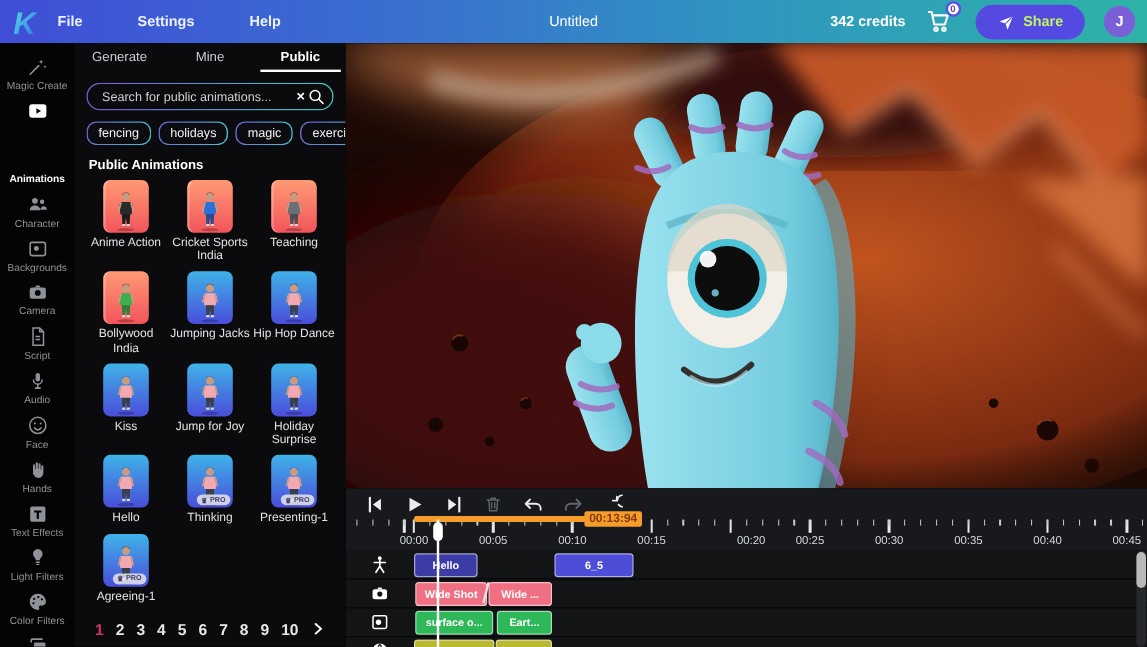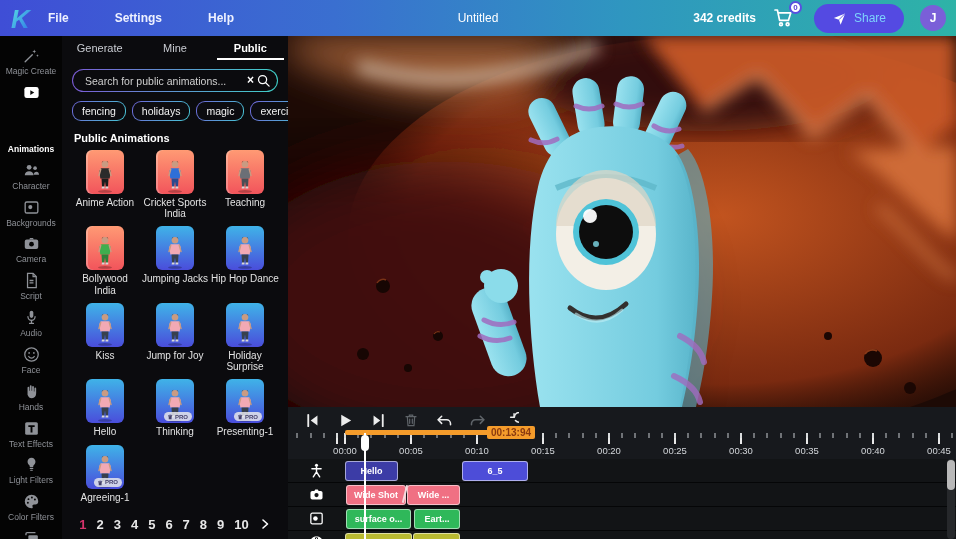--- a/index.html
+++ b/index.html
@@ -14,21 +14,21 @@
   .menus{display:flex;gap:46px;}
   .menu-item{font-size:12px;font-weight:700;color:#eef1ff;cursor:pointer;}
   .tb-title{position:absolute;left:50%;transform:translateX(-50%);font-size:12px;font-weight:400;color:#fff;}
   .tb-right{margin-left:auto;display:flex;align-items:center;gap:16px;padding-right:10px;}
   .credits{font-size:12px;font-weight:700;color:#fff;}
   .cart{position:relative;width:26px;height:26px;cursor:pointer;}
   .cart-badge{position:absolute;top:-4px;right:-4px;width:13px;height:13px;border-radius:50%;
     background:#fff;border:2px solid #5a4fe0;color:#5a3fd0;font-size:8px;font-weight:700;
     display:flex;align-items:center;justify-content:center;}
   .share-btn{display:flex;align-items:center;gap:7px;background:#544ae2;border-radius:16px;
-    padding:7px 18px;font-size:12px;font-weight:400;color:#7dd3fc;cursor:pointer;}
+    padding:7px 18px;font-size:12px;font-weight:700;color:#bef264;cursor:pointer;}
   .avatar{width:26px;height:26px;border-radius:50%;background:#7a5fd8;color:#fff;font-size:12px;
     font-weight:700;display:flex;align-items:center;justify-content:center;cursor:pointer;}
 
   
   .sidebar{position:absolute;left:0;top:36px;width:62px;height:503px;background:#040404;
     display:flex;flex-direction:column;align-items:center;padding-top:10px;gap:6.5px;}
   .s-item{width:62px;display:flex;flex-direction:column;align-items:center;gap:2px;cursor:pointer;color:#8f9298;}
   .s-item span{font-size:8.5px;text-align:center;line-height:1.1;color:#8f9298;}
   .s-item.active{color:#fff;}
   .s-item.active span{color:#fff;font-weight:700;margin-top:41px;}
@@ -581,21 +581,21 @@
 
     <div class="ruler">
       <div class="progress-bar"></div>
       <div class="dur-badge">00:13:94</div>
       <div class="ticks-major"></div>
       <div class="ticks-minor"></div>
       <span class="rlabel" style="left:57px">00:00</span>
       <span class="rlabel" style="left:123px">00:05</span>
       <span class="rlabel" style="left:189px">00:10</span>
       <span class="rlabel" style="left:255px">00:15</span>
-      <span class="rlabel" style="left:321px">00:20</span>
+      <span class="rlabel" style="left:338px">00:20</span>
       <span class="rlabel" style="left:387px">00:25</span>
       <span class="rlabel" style="left:453px">00:30</span>
       <span class="rlabel" style="left:519px">00:35</span>
       <span class="rlabel" style="left:585px">00:40</span>
       <span class="rlabel" style="left:651px">00:45</span>
     </div>
 
     <div class="tracks">
       <div class="track">
         <div class="track-icon">

